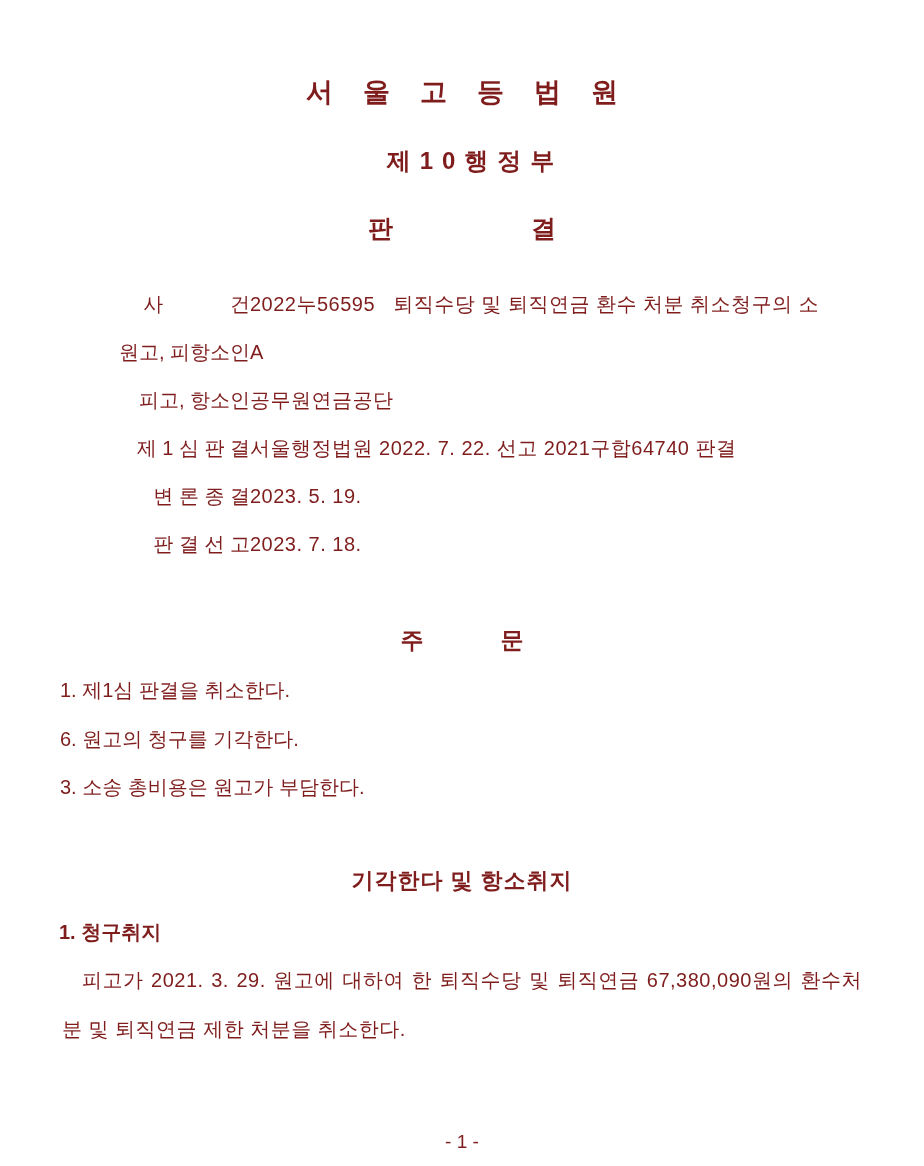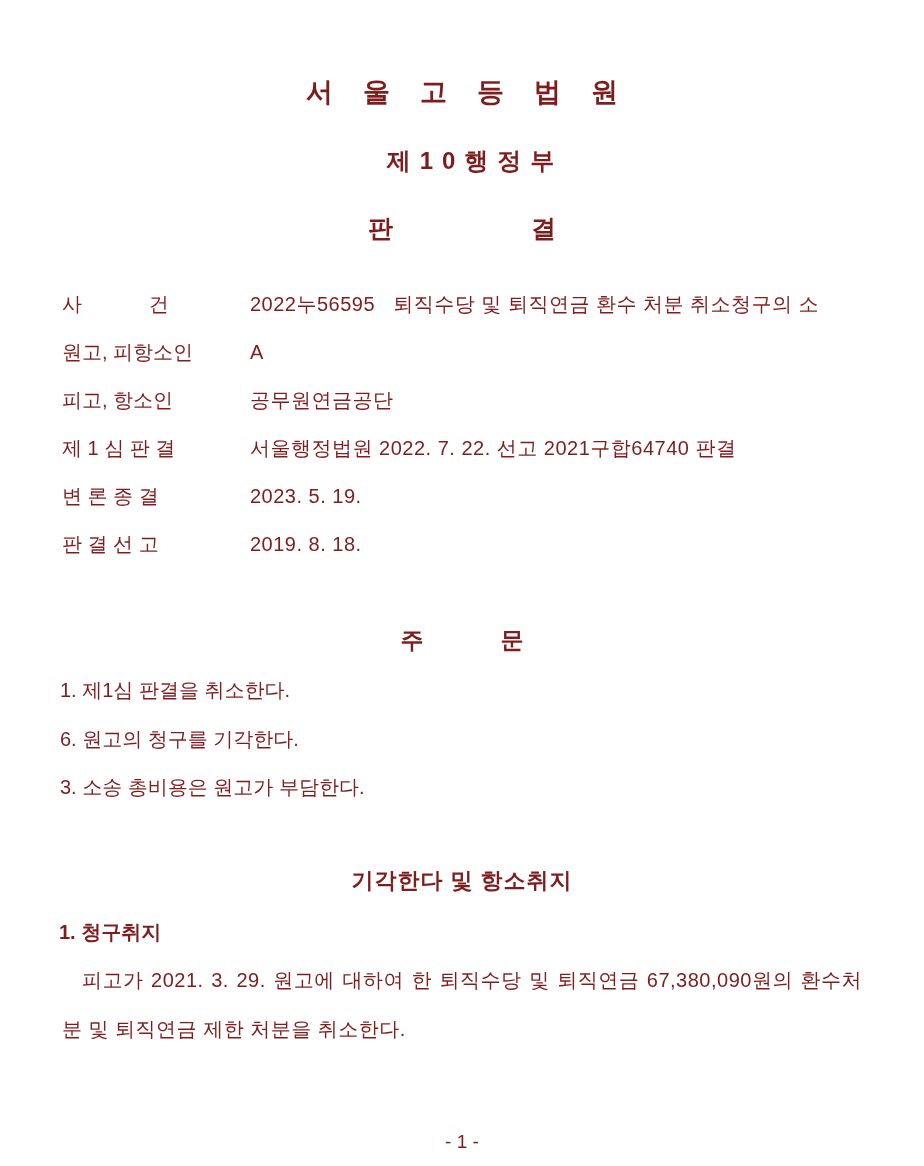--- a/index.html
+++ b/index.html
@@ -63,20 +63,21 @@
   .case-row {
     display: flex;
     align-items: center;
     height: 48px;
     font-size: 20px;
   }
   .case-label {
     width: 188px;
     flex-shrink: 0;
     white-space: pre;
+    text-align: right;
   }
   .case-value {
     white-space: pre;
     letter-spacing: 0.5px;
   }
   
   .order-heading {
     top: 601px;
     font-size: 23px;
     font-weight: bold;
@@ -160,21 +161,21 @@
     <div class="case-row">
       <span class="case-label">제 1 심 판 결</span>
       <span class="case-value">서울행정법원 2022. 7. 22. 선고 2021구합64740 판결</span>
     </div>
     <div class="case-row">
       <span class="case-label">변 론 종 결</span>
       <span class="case-value">2023. 5. 19.</span>
     </div>
     <div class="case-row">
       <span class="case-label">판 결 선 고</span>
-      <span class="case-value">2019. 8. 18.</span>
+      <span class="case-value">2023. 7. 18.</span>
     </div>
   </div>
 
   <div class="centered order-heading">
     <span class="spread">주문</span>
   </div>
   <div class="order-list">
     <div class="order-item">1. 제1심 판결을 취소한다.</div>
     <div class="order-item">6. 원고의 청구를 기각한다.</div>
     <div class="order-item">3. 소송 총비용은 원고가 부담한다.</div>

